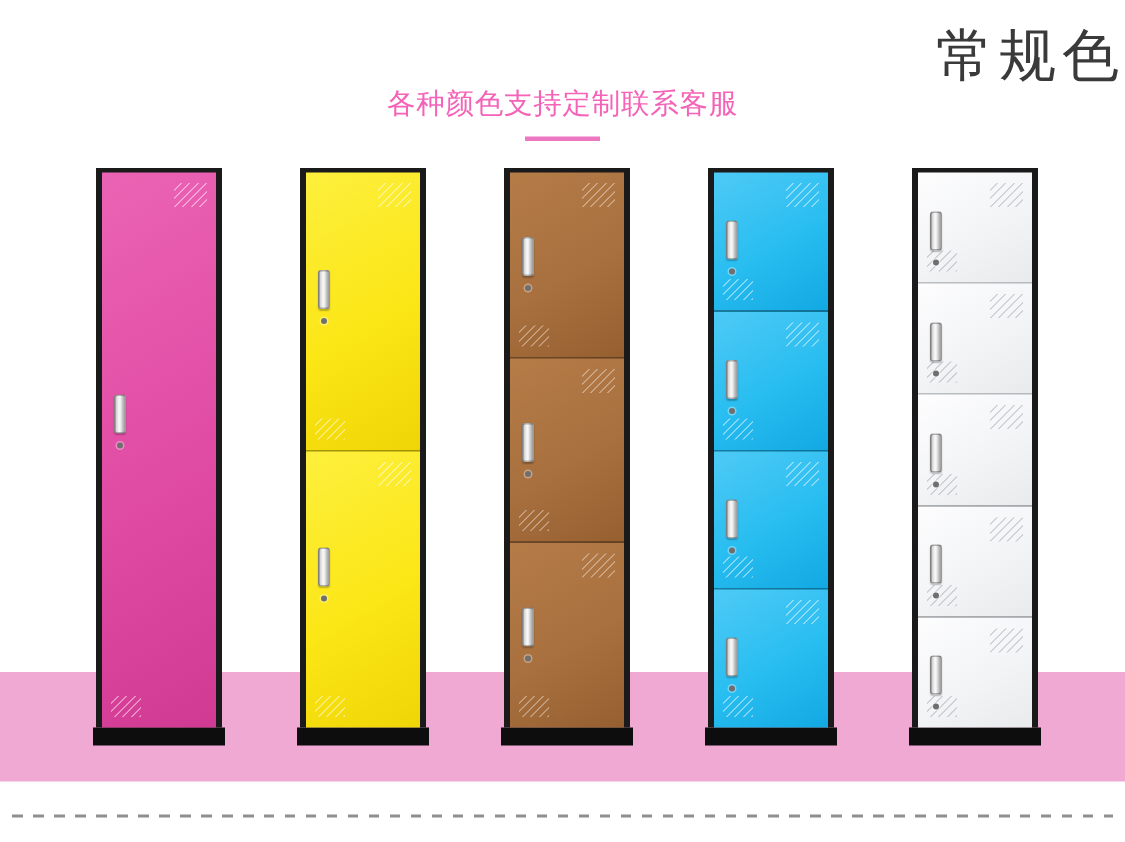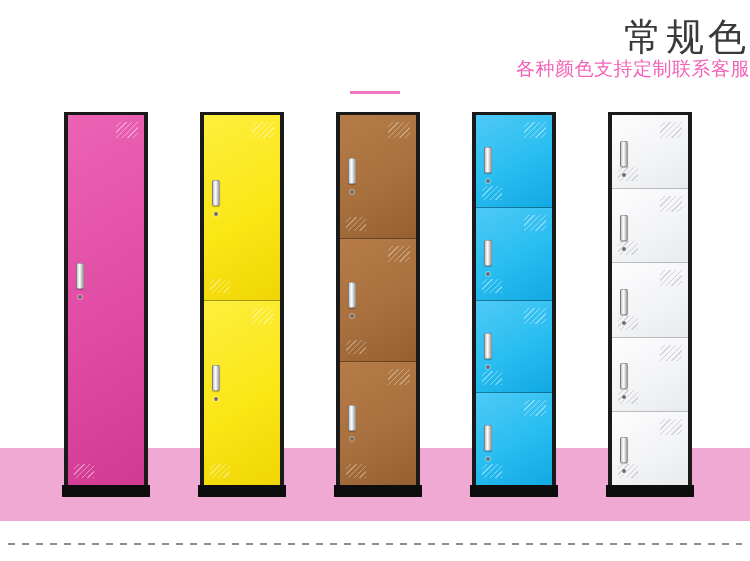--- a/index.html
+++ b/index.html
@@ -22,21 +22,21 @@
     text-align: right;
     font-size: 38px;
     font-weight: 400;
     letter-spacing: 4px;
     text-indent: 4px;
     color: var(--title-color, #3a3a3a);
   }
   .subtitle {
     position: absolute;
     top: 56px; left: 0; right: 0;
-    text-align: right;
+    text-align: center;
     font-size: 19px;
     letter-spacing: 0.5px;
     color: var(--subtitle-color, #f463b7);
   }
   .title-divider {
     position: absolute;
     top: 91px; left: 50%;
     transform: translateX(-50%);
     width: 50px; height: 3px;
     background: var(--divider-color, #ee77c1);

